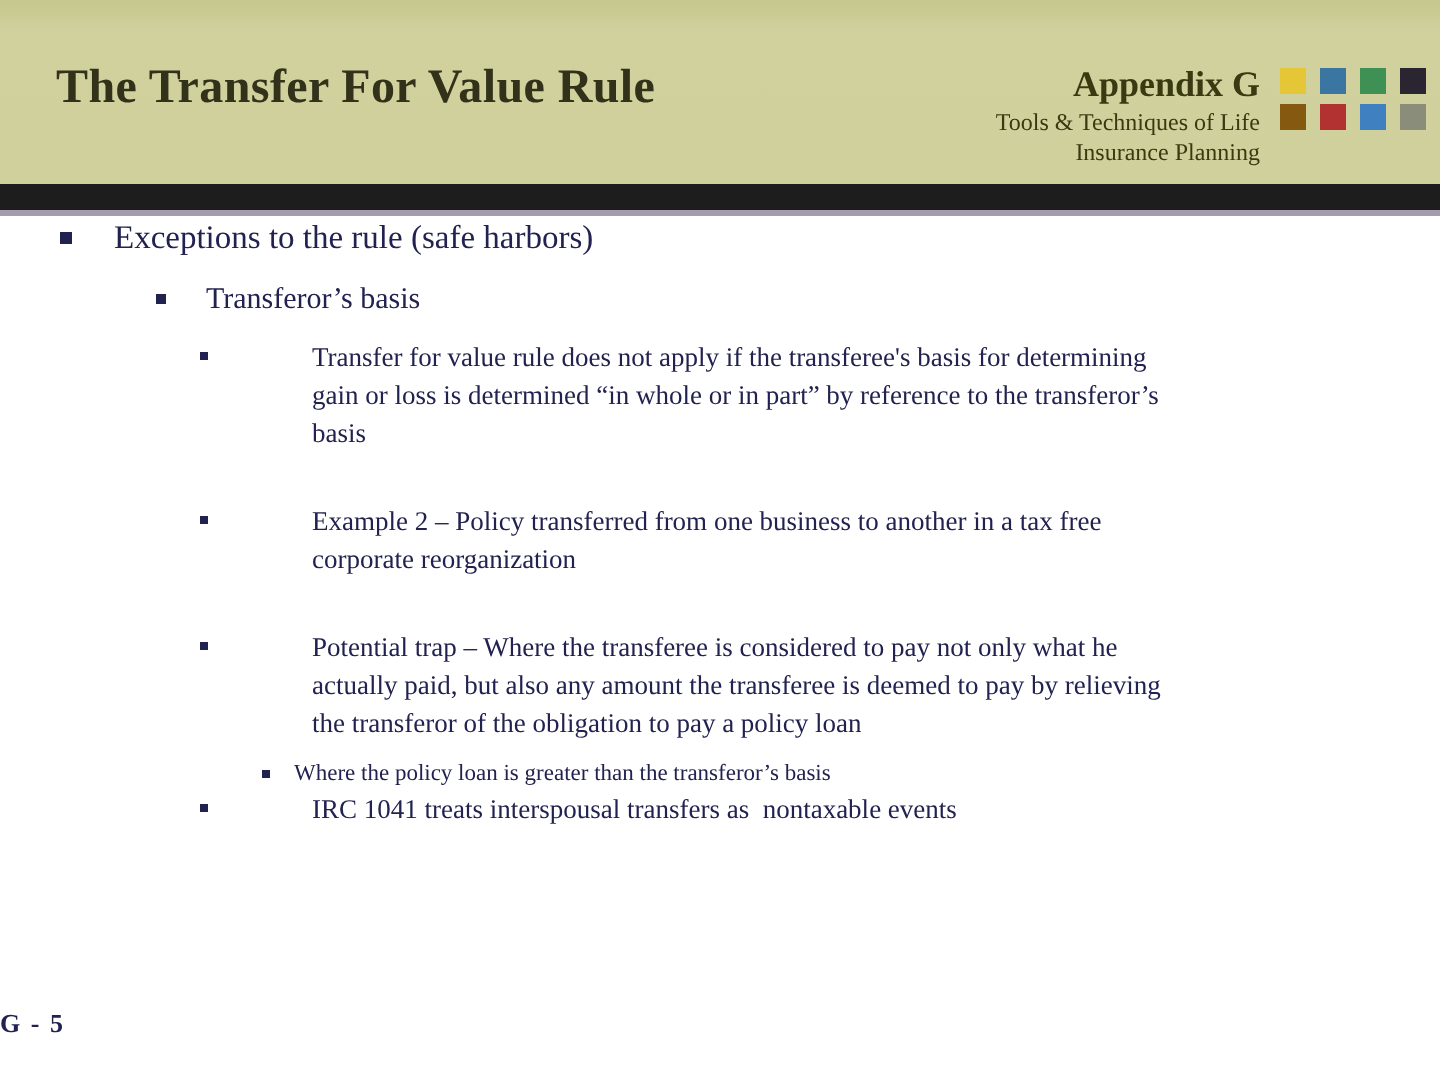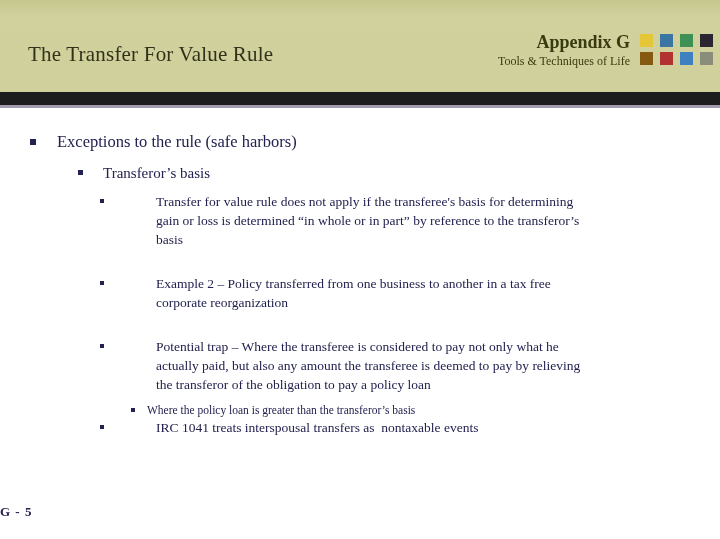--- a/index.html
+++ b/index.html
@@ -16,24 +16,25 @@
   #header-band {
     position: absolute;
     top: 0; left: 0;
     width: 720px;
     height: 92px;
     background: linear-gradient(to bottom, #c6c78e 0%, #d0d19d 18%, #cfd09b 100%);
   }
   #slide-title {
     position: absolute;
     left: 28px;
-    top: 42px;
-    font-size: 21px;
+    top: 31px;
+    font-size: 24px;
     letter-spacing: 0.2px;
     color: #32321a;
+    font-weight: bold;
   }
   #appendix-block {
     position: absolute;
     top: 33px;
     right: 90px;
     text-align: right;
     color: #3a3a12;
     line-height: 1;
   }
   #appendix-title {
@@ -63,21 +64,21 @@
     background: #1d1d1d;
     border-bottom: 3px solid #a49bae;
   }
 
   
   #content {
     position: absolute;
     top: 108px;
     left: 0;
     width: 616px;
-    padding-top: 23px;
+    padding-top: 0;
     color: #222250;
   }
   .row { display: flex; align-items: flex-start; }
   .marker { flex: 0 0 auto; background: #222250; }
   .bt { white-space: pre-wrap; }
 
   .b1 { padding-left: 30px; padding-right: 15px; font-size: 16.5px; line-height: 22px; margin-bottom: 10px; }
   .b1 .marker { width: 6px; height: 6px; margin-top: 8px; margin-right: 21px; }
 
   .b2 { padding-left: 62px; padding-right: 15px; font-size: 15px; line-height: 20px; margin-bottom: 9px; margin-left: 16px; }
@@ -107,20 +108,21 @@
 </head>
 <body>
 
 <div id="slide">
 
   <div id="header-band">
     <div id="slide-title">The Transfer For Value Rule</div>
     <div id="appendix-block">
       <div id="appendix-title">Appendix G</div>
       <div class="appendix-subtitle">Tools &amp; Techniques of Life</div>
+      <div class="appendix-subtitle">Insurance Planning</div>
     </div>
     <div id="logo-grid">
         <div class="sq-row">
           <span class="sq" style="background: rgb(229, 198, 55);"></span>
           <span class="sq" style="background: rgb(59, 118, 163);"></span>
           <span class="sq" style="background: rgb(63, 144, 85);"></span>
           <span class="sq" style="background: rgb(43, 37, 50);"></span>
         </div>
         <div class="sq-row">
           <span class="sq" style="background: rgb(133, 89, 15);"></span>

